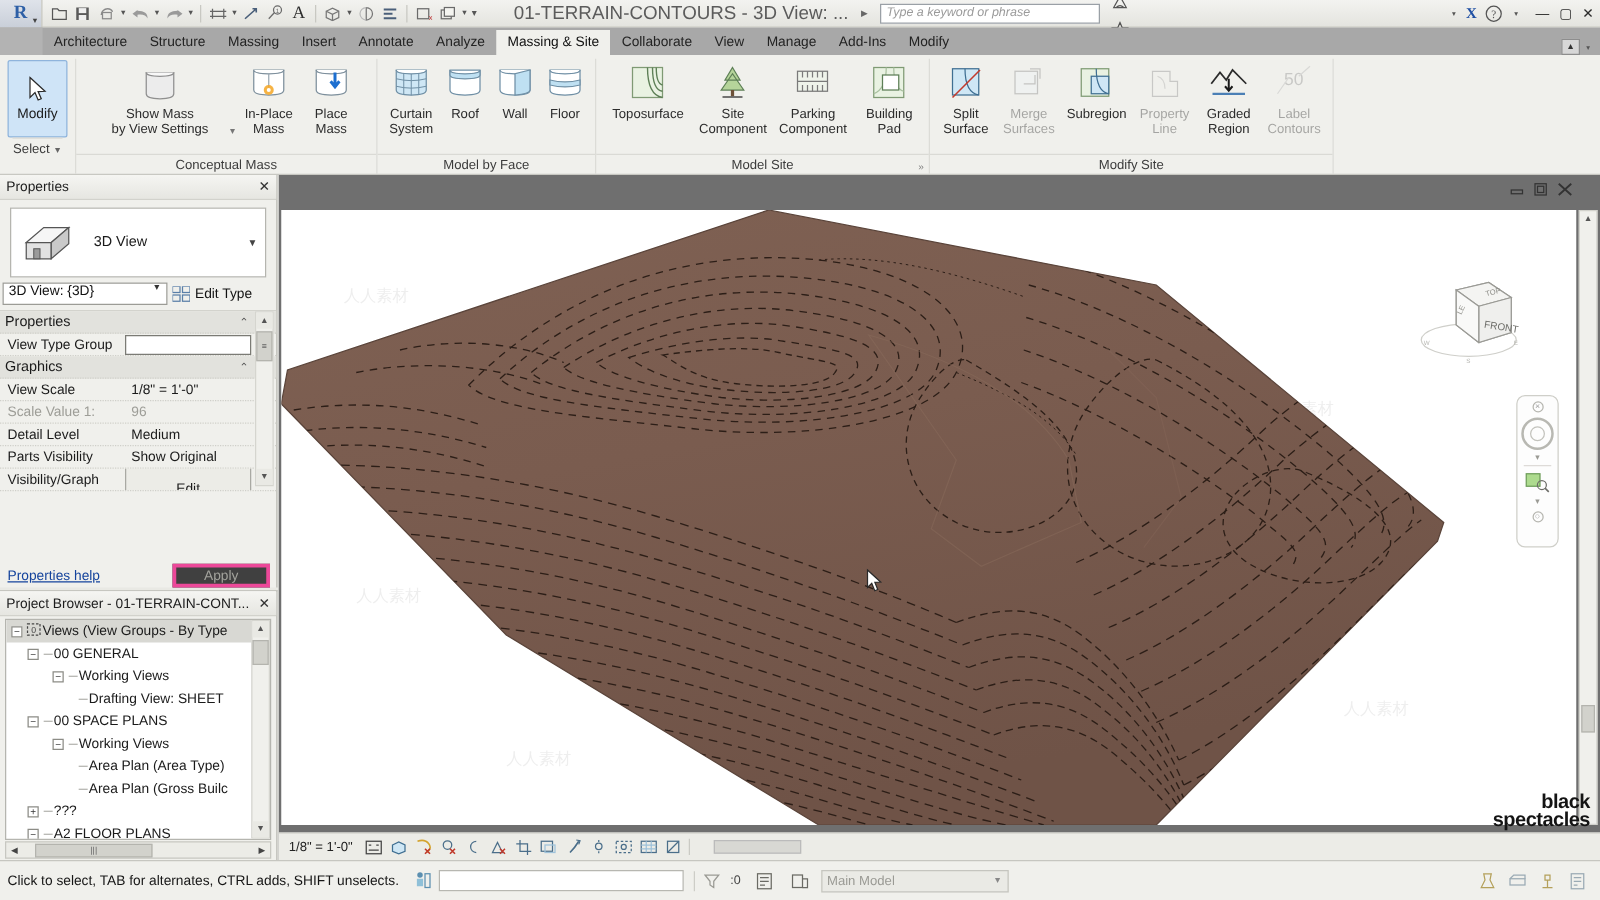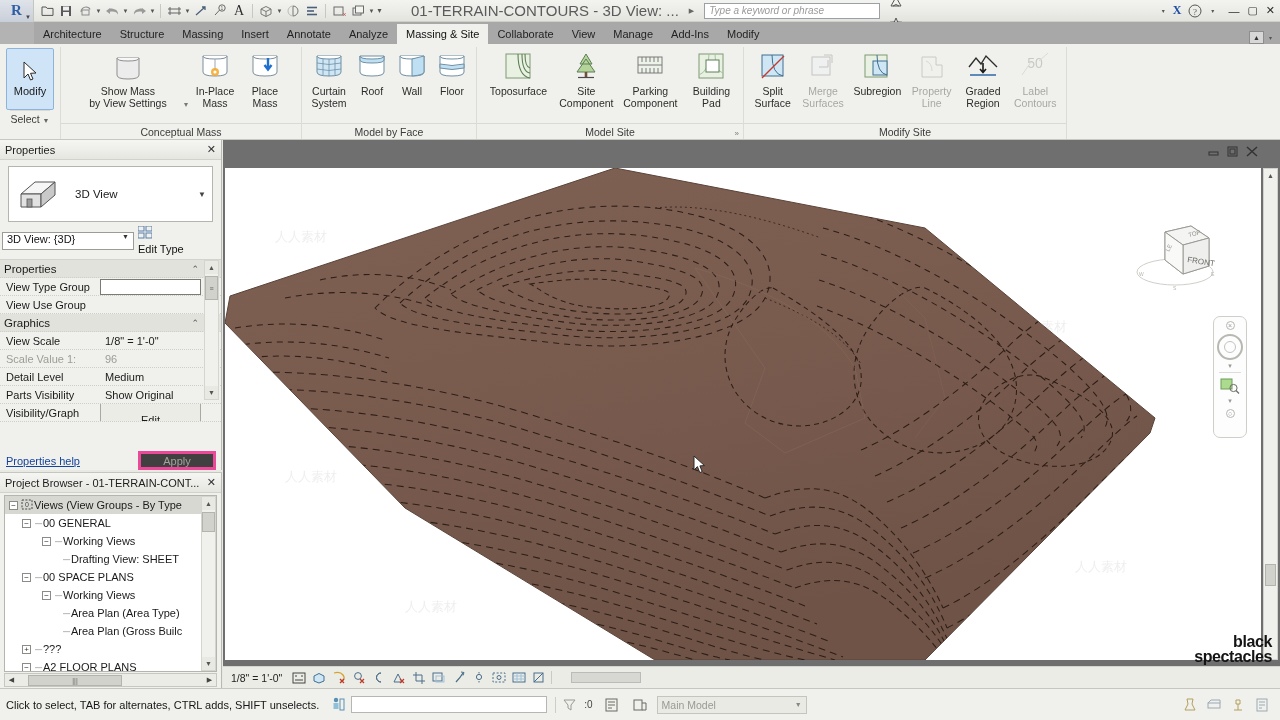--- a/index.html
+++ b/index.html
@@ -108,21 +108,21 @@
   }
   .house{width:48px;height:40px;position:relative;flex:0 0 auto;}
   .type-sel .name{margin-left:12px;font-size:11.5px;color:#1a1a1a;}
   .type-sel .dd{margin-left:auto;font-size:8px;color:#444;}
   .inst-row{display:flex;align-items:center;margin:4px 4px 0 2px;gap:4px;}
   .combo{
     flex:0 0 132px;height:18px;background:#fff;border:1px solid #9c9c96;
     display:flex;padding:0 4px;font-size:11px;color:#111;
   }
   .combo .dd{margin-left:auto;font-size:7px;color:#333;}
-  .edittype{display:flex;align-items:flex-start;gap:4px;font-size:11px;color:#111;flex-direction:column;}
+  .edittype{display:flex;align-items:center;gap:4px;font-size:11px;color:#111;}
   .et-ico{width:14px;height:13px;position:relative;}
   .ptable{margin-top:4px;position:relative;border-top:1px solid #d3d3cd;}
   .prow{display:flex;height:18px;align-items:center;font-size:11px;border-bottom:1px dotted #cfcfc9;}
   .prow.group{background:#e2e2dd;font-size:11.5px;color:#1a1a1a;padding-left:4px;}
   .prow.group .chev{margin-left:auto;margin-right:22px;font-size:9px;color:#555;}
   .pname{width:100px;padding-left:6px;color:#1a1a1a;white-space:nowrap;overflow:hidden;}
   .pname.dim{color:#9d9d97;}
   .pval{
     flex:1;margin-right:20px;height:16px;border:1px solid #cdcdc7;background:#fff;
     padding-left:4px;line-height:14px;color:#1a1a1a;overflow:hidden;white-space:nowrap;
@@ -689,24 +689,20 @@
     </div>
 
     <div class="ptable">
       <div class="prow group">
         <span>Properties</span>
         <span class="chev">⌃</span>
       </div>
       <div class="prow">
         <span class="pname">View Type Group</span>
         <span class="pval blank"></span>
-      </div>
-      <div class="prow">
-        <span class="pname">View Use Group</span>
-        <span class="pval plain"></span>
       </div>
       <div class="prow group">
         <span>Graphics</span>
         <span class="chev">⌃</span>
       </div>
       <div class="prow">
         <span class="pname">View Scale</span>
         <span class="pval plain">1/8" = 1'-0"</span>
       </div>
       <div class="prow">

